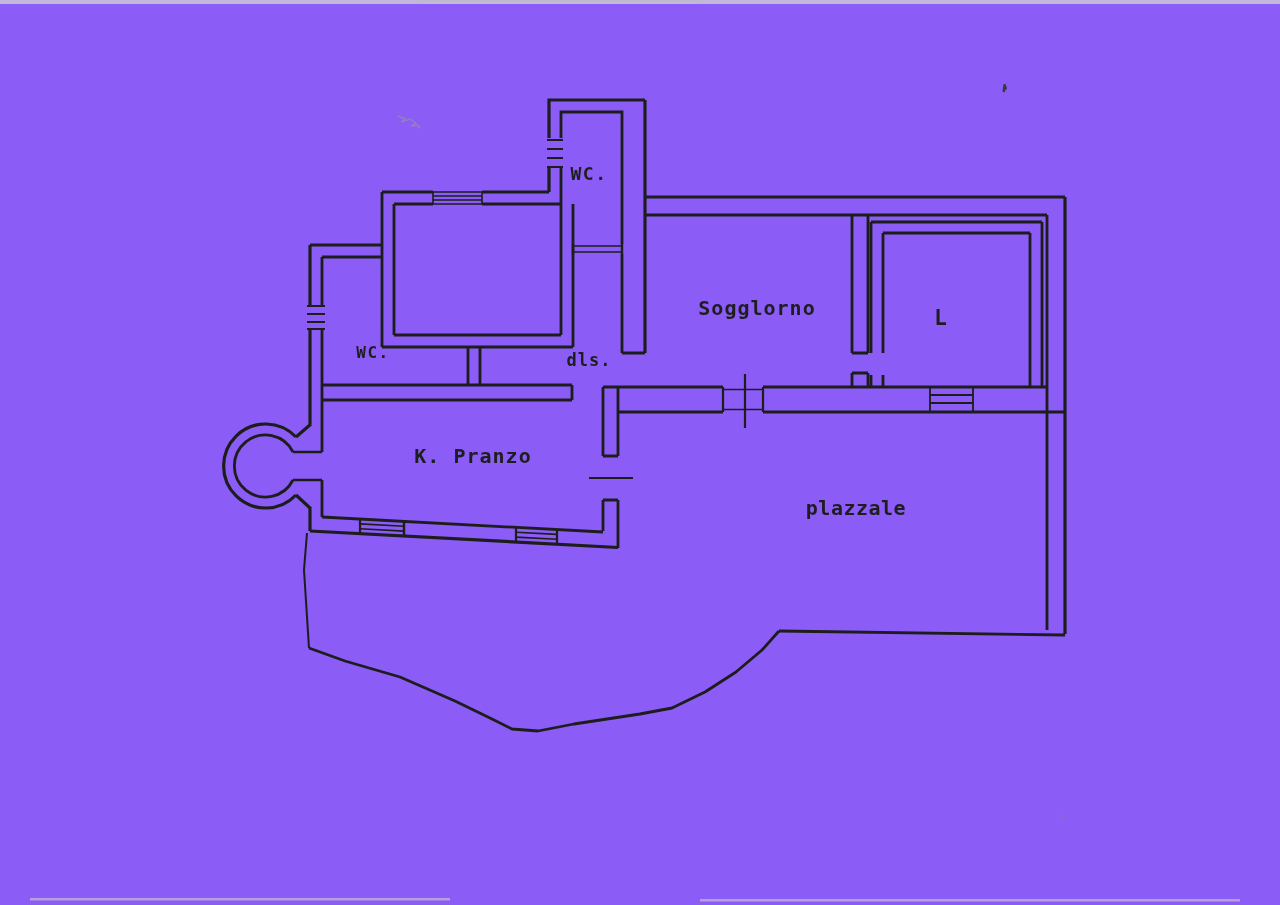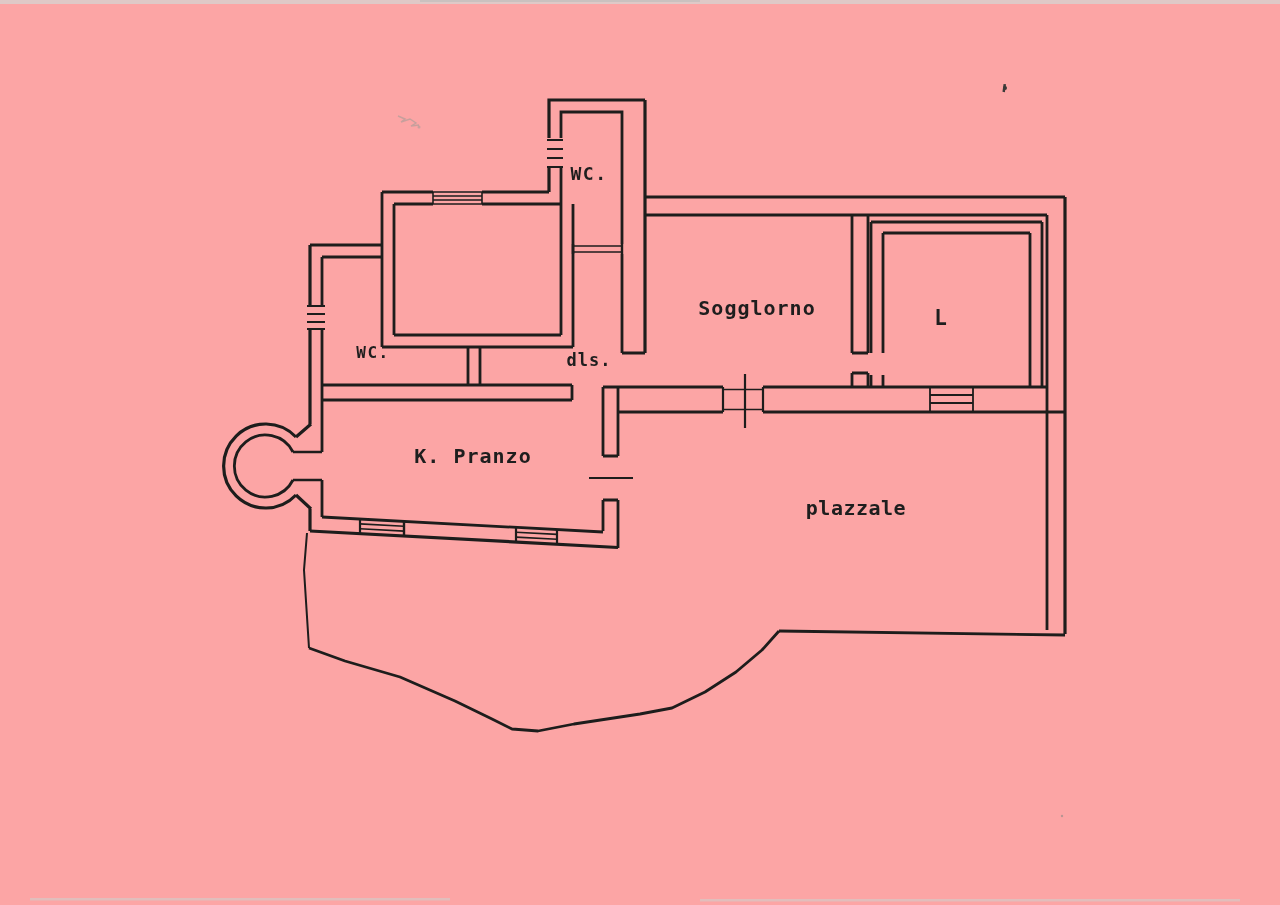--- a/index.html
+++ b/index.html
@@ -1,19 +1,19 @@
 <!DOCTYPE html>
 <html><head>
 <meta charset="utf-8">
 <style>
   html,body{margin:0;padding:0;background:#e9e9e7;}
   .page{
     position:relative;
     width:1280px;height:905px;
-    background:#fca5a5;
+    background:#8b5cf6;
     overflow:hidden;
     font-family:"DejaVu Sans Mono", monospace;
   }
   svg{position:absolute;left:0;top:0;}
   .plan-label{
     fill:#1e1e1e;
     font-family:"DejaVu Sans Mono", monospace;
     font-weight:700;
     text-anchor:middle;
   }

